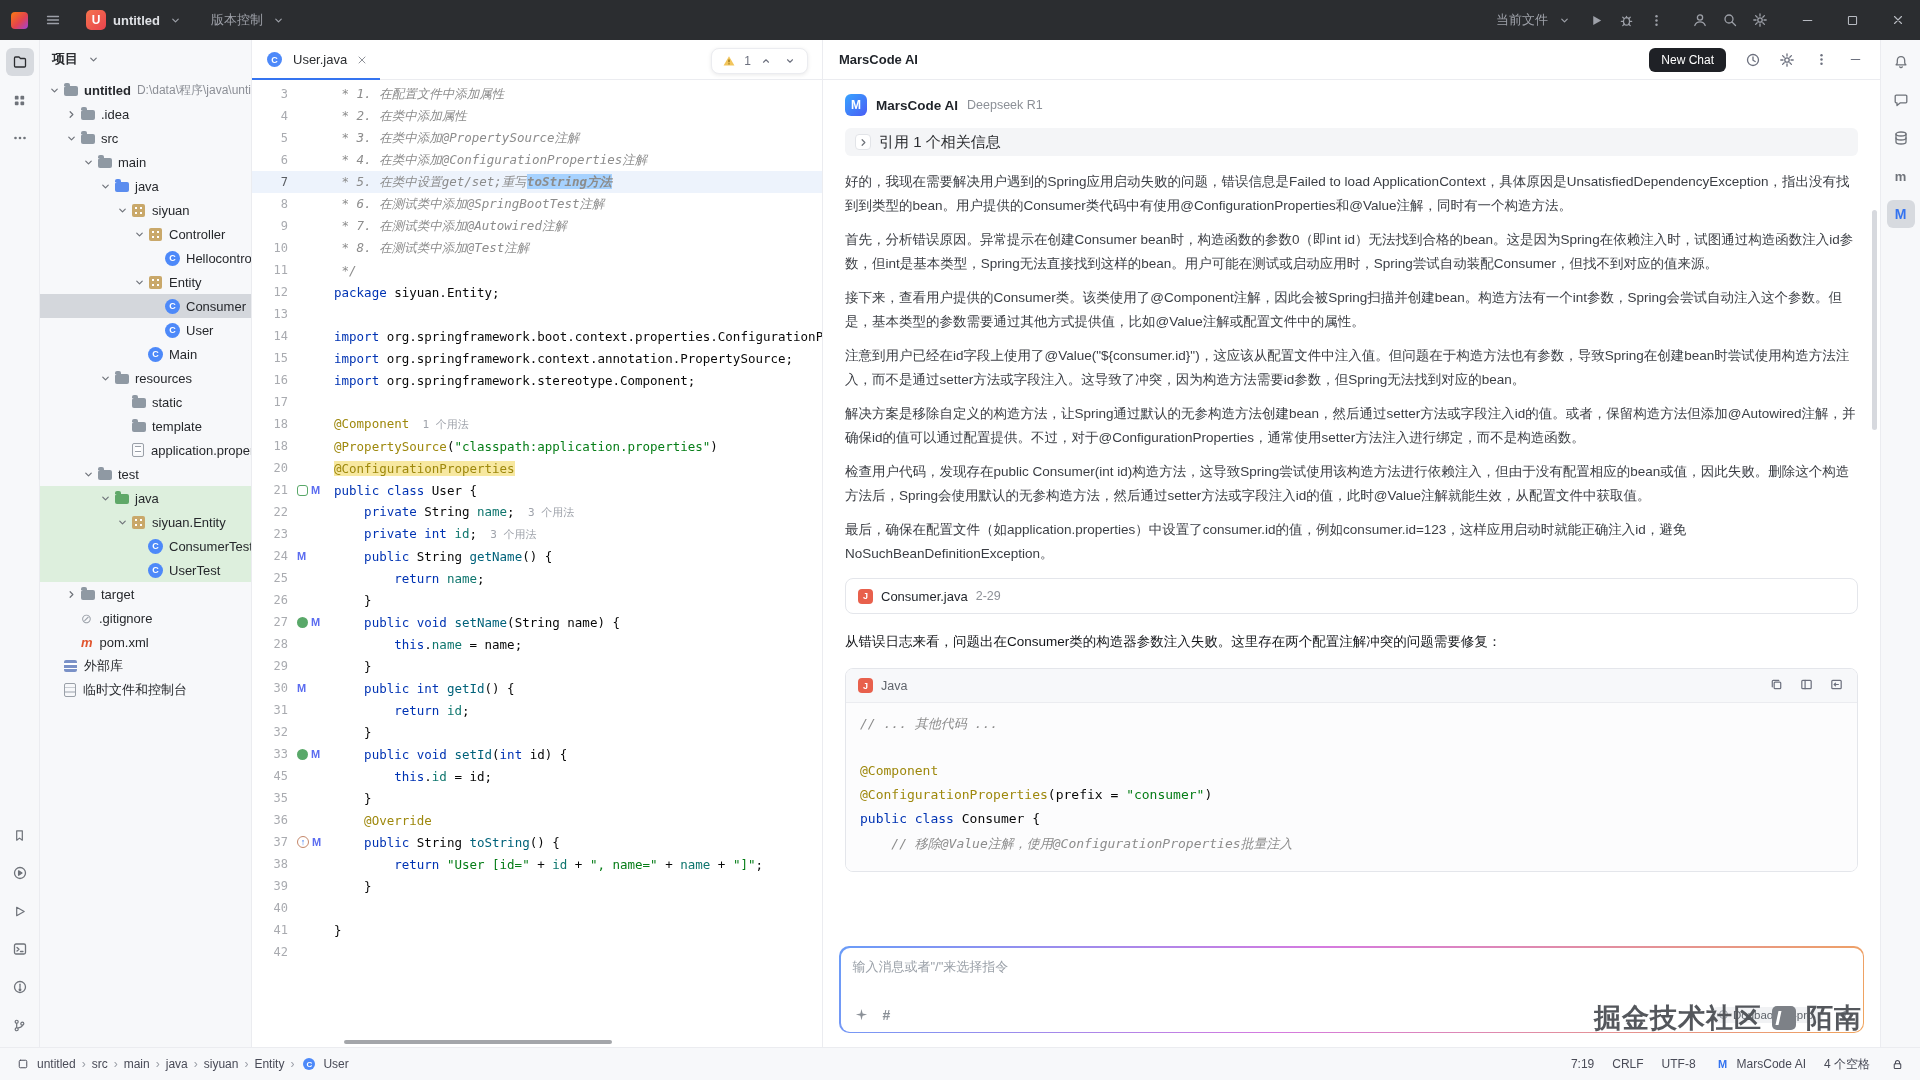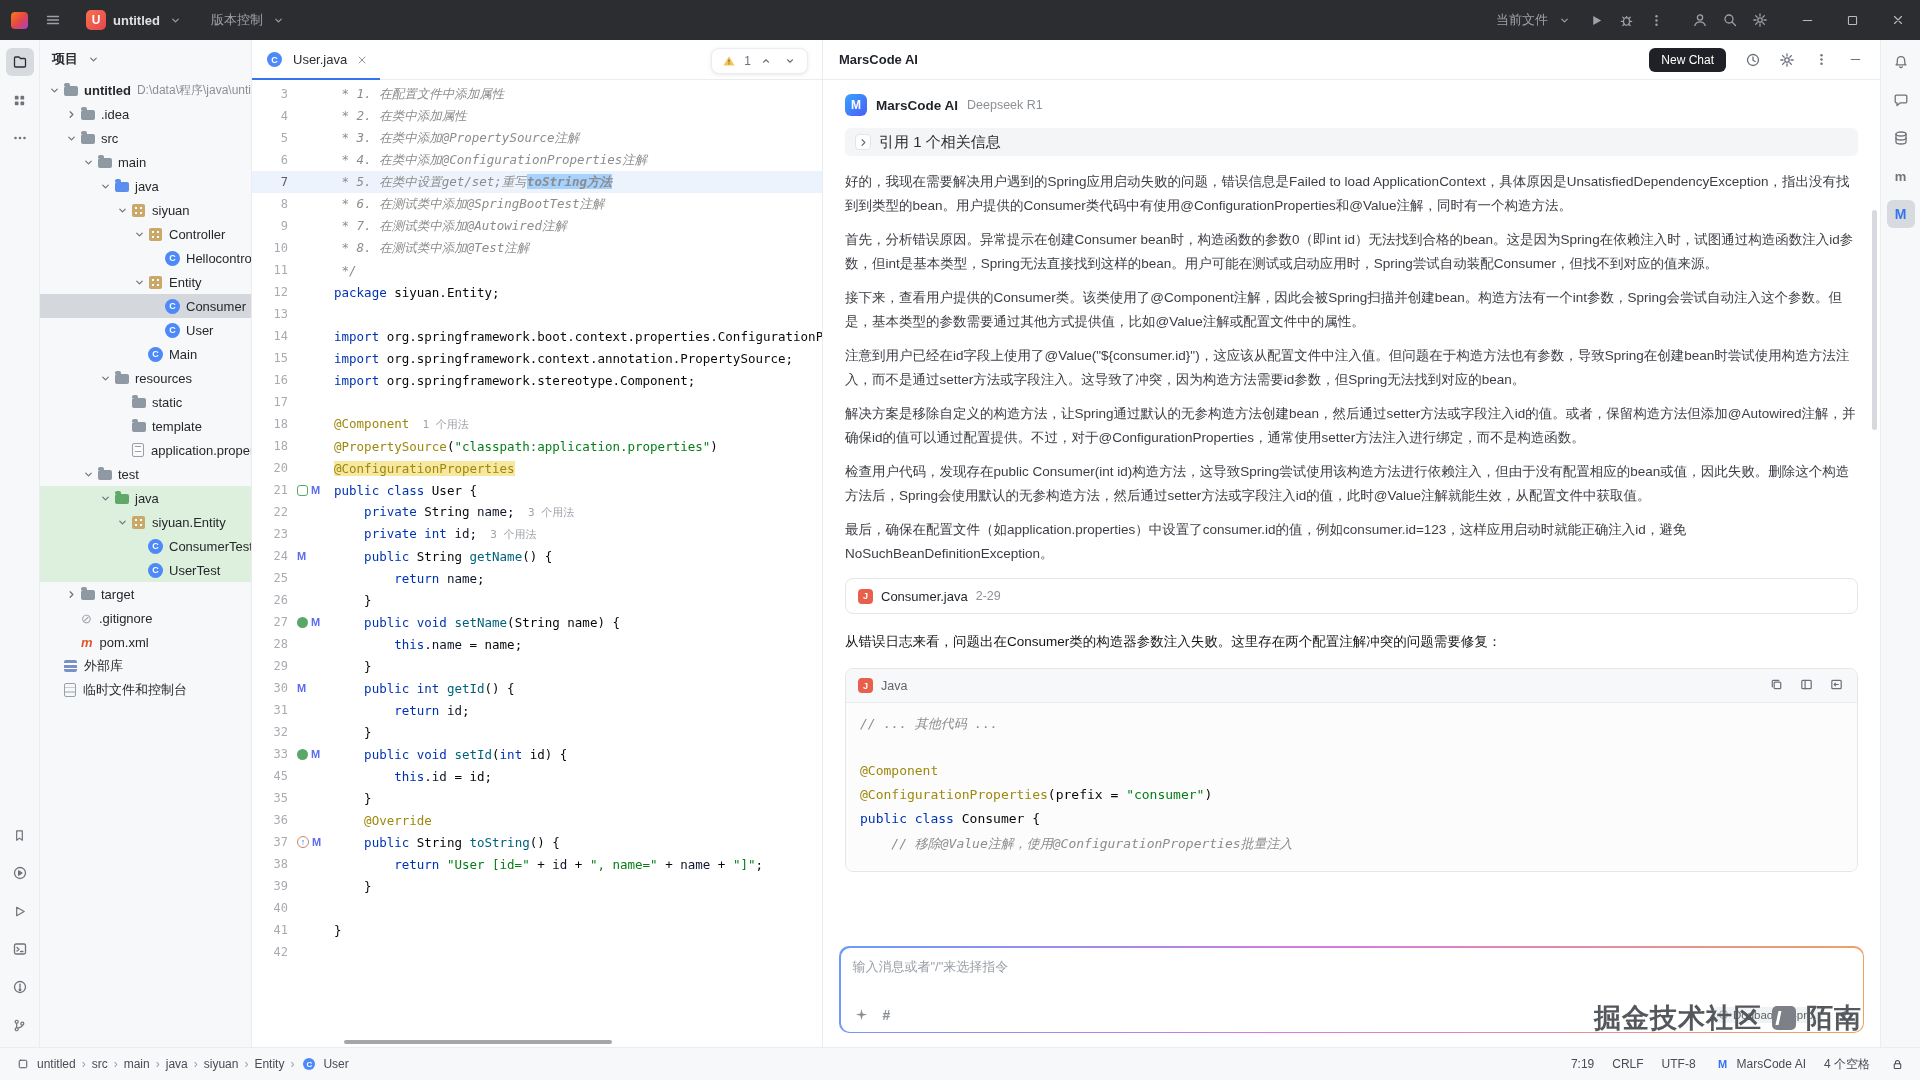--- a/index.html
+++ b/index.html
@@ -77,21 +77,21 @@
   .cl.cur { background:#edf3fc; }
   .ln { width:36px; flex:none; text-align:right; color:#a9abb0; font-size:12px; }
   .cl.cur .ln { color:#5a5d63; }
   .gic { width:46px; flex:none; display:flex; align-items:center; gap:3px; padding-left:9px; }
   .ct { white-space:pre; flex:none; color:#080808; }
   .tk-plain { color:#080808; }
   .tk-kw { color:#0033b3; }
   .tk-str { color:#067d17; }
   .tk-cmt { color:#8c8c8c; font-style:italic; }
   .tk-ann { color:#9e880d; }
-  .tk-field { color:#0f172a; }
+  .tk-field { color:#0f766e; }
   .tk-method { color:#00627a; }
   .tk-hint { color:#9fa3ab; font-size:11px; font-style:normal; }
   .tk-sel { background:#a6d2ff;font-weight:bold; }
   .tk-warn { background:#f7e8a0; }
   .g-bean { width:11px; height:11px; border:1.5px solid #59a869; border-radius:3px; display:inline-block; }
   .g-set { width:11px; height:11px; border-radius:50%; background:#59a869; display:inline-block; }
   .g-ovr { width:12px; height:12px; border-radius:50%; border:1.2px solid #c4876a; color:#3574f0; font-size:9px; line-height:10px; text-align:center; display:inline-block; font-family:"Liberation Sans",sans-serif; }
   .g-m { color:#5b6cf0; font-weight:800; font-size:11px; font-family:"Liberation Sans",sans-serif; }
   .warnbox { position:absolute; top:8px; right:14px; background:#fff; border:1px solid #ebecf0; border-radius:8px; box-shadow:0 1px 4px rgba(0,0,0,.09); display:flex; align-items:center; gap:6px; padding:3px 8px; font-size:12px; color:#6c707e; }
   .hscroll { position:absolute; bottom:3px; left:92px; width:268px; height:4px; background:#85888e; border-radius:2px; opacity:.75; }

